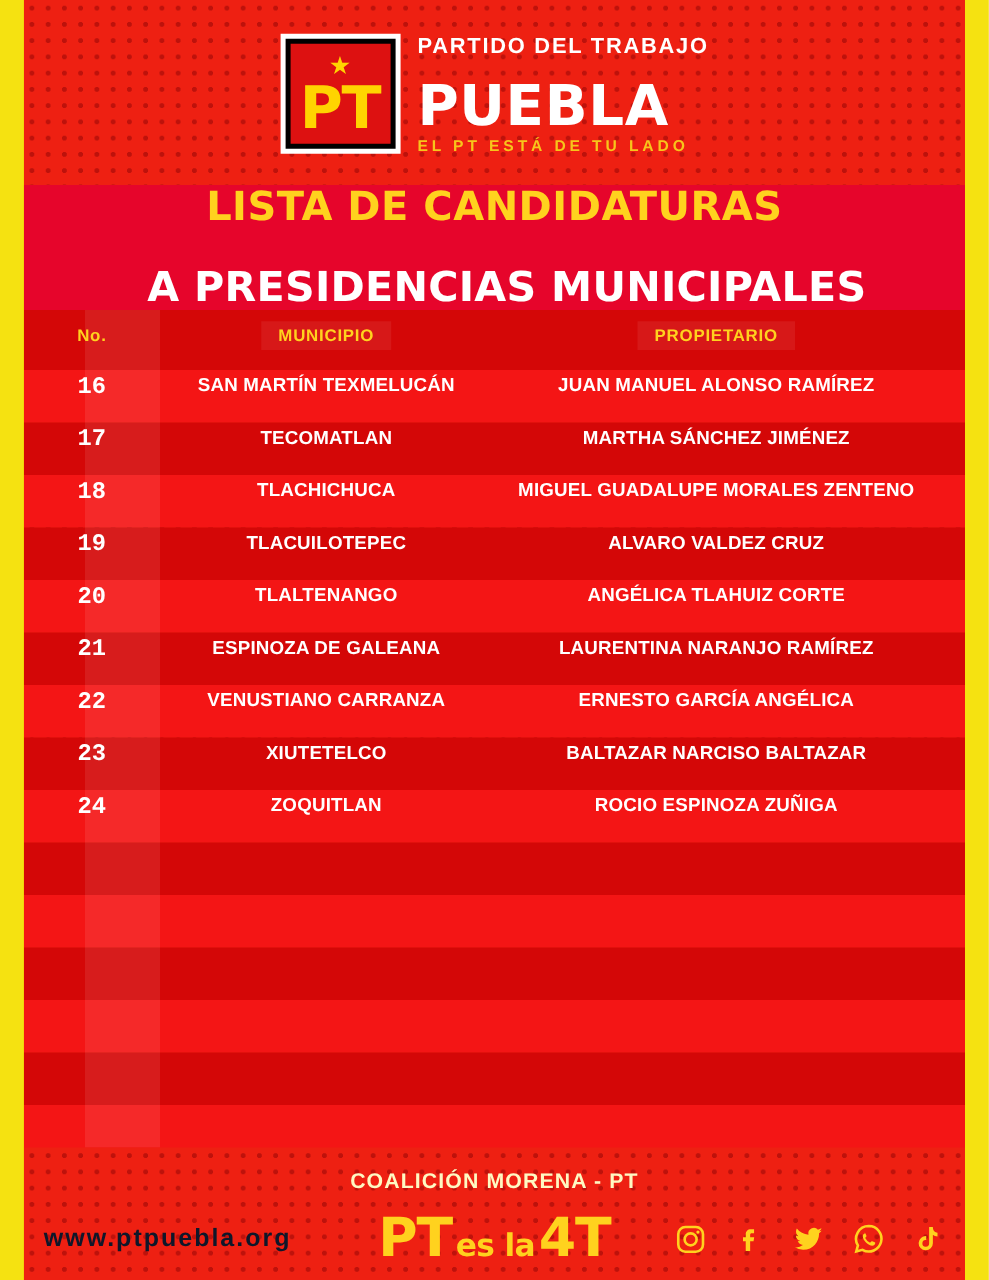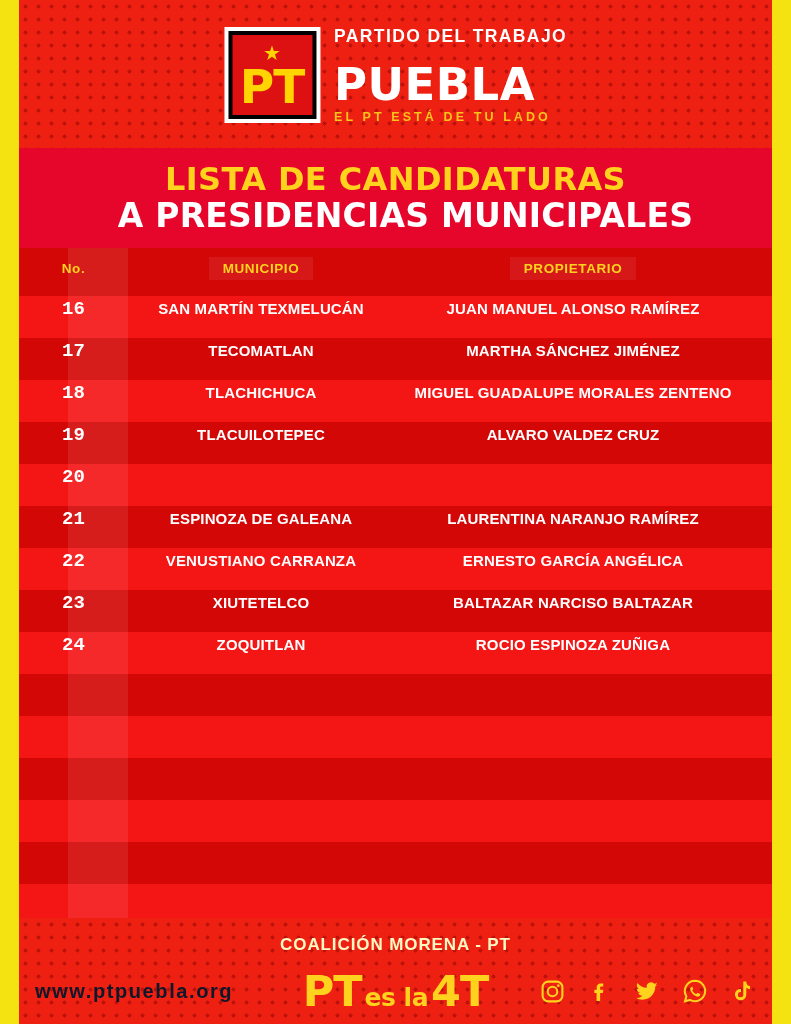--- a/index.html
+++ b/index.html
@@ -136,21 +136,21 @@
   .title-band {
     position: absolute;
     left: 0; right: 0;
     top: 148px;
     height: 100px;
     background: #E6052B;
     z-index: 5;
     display: flex;
     flex-direction: column;
     align-items: center;
-    justify-content: center;
+    justify-content: space-between;
   }
   .title-1 {
     font-family: "DejaVu Sans", sans-serif;
     font-size: 32px;
     font-weight: bold;
     color: #FFD21E;
     letter-spacing: 0.4px;
     line-height: 1.08;
   }
   .title-2 {
@@ -406,20 +406,22 @@
               <div class="c-mun"><span class="td-mun">TLACHICHUCA</span></div>
               <div class="c-prop"><span class="td-prop">MIGUEL GUADALUPE MORALES  ZENTENO</span></div>
             </div>
             <div class="trow">
               <div class="c-no"><span class="td-no">19</span></div>
               <div class="c-mun"><span class="td-mun">TLACUILOTEPEC</span></div>
               <div class="c-prop"><span class="td-prop">ALVARO  VALDEZ CRUZ</span></div>
             </div>
             <div class="trow">
               <div class="c-no"><span class="td-no">20</span></div>
+              <div class="c-mun"><span class="td-mun">TLALTENANGO</span></div>
+              <div class="c-prop"><span class="td-prop">ANGÉLICA TLAHUIZ CORTE</span></div>
             </div>
             <div class="trow">
               <div class="c-no"><span class="td-no">21</span></div>
               <div class="c-mun"><span class="td-mun">ESPINOZA DE GALEANA</span></div>
               <div class="c-prop"><span class="td-prop">LAURENTINA NARANJO RAMÍREZ</span></div>
             </div>
             <div class="trow">
               <div class="c-no"><span class="td-no">22</span></div>
               <div class="c-mun"><span class="td-mun">VENUSTIANO CARRANZA</span></div>
               <div class="c-prop"><span class="td-prop">ERNESTO GARCÍA ANGÉLICA</span></div>

